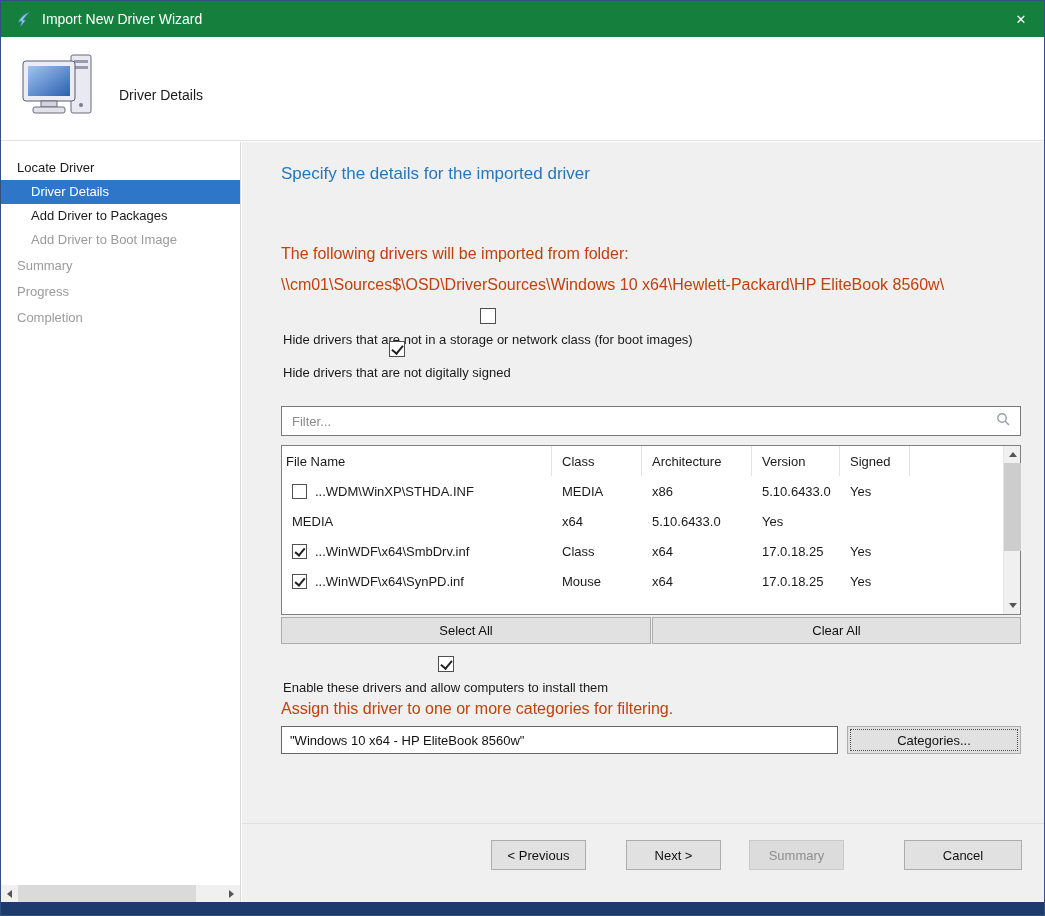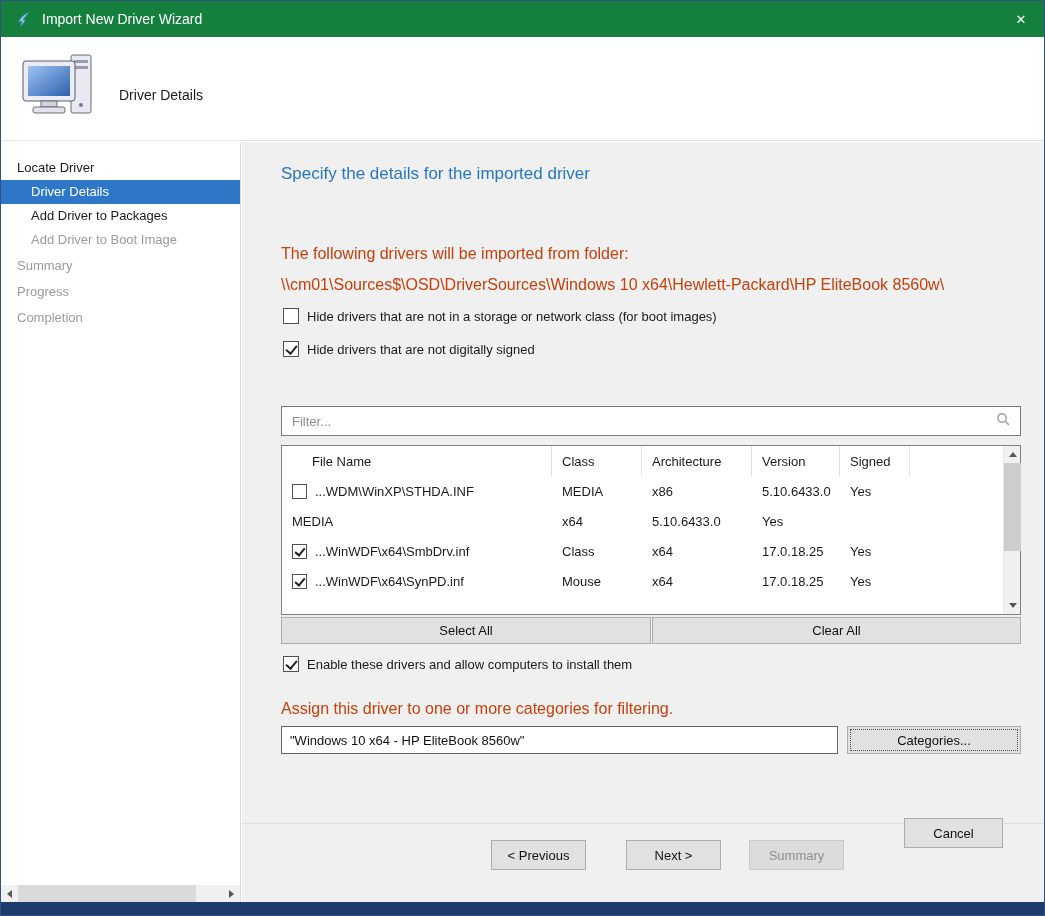--- a/index.html
+++ b/index.html
@@ -38,21 +38,21 @@
     border-right:5px solid #555; }
   .tri-right { width:0; height:0; border-top:4px solid transparent; border-bottom:4px solid transparent;
     border-left:5px solid #555; }
   .hthumb { position:absolute; top:0; left:17px; width:178px; height:17px; background:#dadada; }
 
   
   .main { position:absolute; left:241px; top:141px; right:0; bottom:13px; background:#f0f0f0; }
   .content-title { position:absolute; left:39px; top:22px; font-size:17px; color:#2677bd; }
   .txt { position:absolute; font-size:16px; color:#c2410c; }
 
-  .cb-row { position:absolute; display:flex; align-items:center; gap:8px; cursor:default; }
+  .cb-row { position:absolute; display:flex; align-items:center; gap:8px; cursor:default;flex-direction:column; }
   .cb { width:16px; height:16px; background:#fff; border:1px solid #4f4f4f; position:relative; flex:0 0 auto; }
   .cb.checked::after { content:""; position:absolute; left:4px; top:1px; width:5px; height:9px;
     border:solid #222; border-width:0 2px 2px 0; transform:rotate(40deg); }
   .cb.small { width:15px; height:15px; }
   .cb.small.checked::after { left:4px; top:1px; width:4px; height:8px; }
   .cb-label { font-size:13px; color:#1a1a1a; }
 
   
   .filter { position:absolute; left:39px; top:264px; width:740px; height:30px; background:#fff;
     border:1px solid #7a7a7a; display:flex; align-items:center; }
@@ -61,21 +61,21 @@
   .filter input::placeholder { color:#8a8a8a; }
   .filter .mag { margin-right:9px; flex:0 0 auto; }
 
   
   .table { position:absolute; left:39px; top:303px; width:740px; height:170px; background:#fff;
     border:1px solid #808080; }
   .tbl-scrollpad { position:absolute; left:0; top:0; right:17px; bottom:0; }
   .tbl-header, .tbl-row { display:grid; grid-template-columns:270px 90px 110px 88px 70px 1fr;
     height:30px; font-size:13px; color:#1a1a1a; }
   .hcell { display:flex; align-items:center; padding-left:10px; border-right:1px solid #e2e2e2; }
-  .hcell.first { padding-left:30px; }
+  .hcell.first { padding-left:4px; }
   .hcell.last { border-right:none; }
   .cell { display:flex; align-items:center; padding-left:10px; white-space:nowrap; overflow:hidden; }
   .cell.c-file { padding-left:10px; gap:8px; }
 
   .vscroll { position:absolute; right:0; top:0; bottom:0; width:17px; background:#f0f0f0;
     border-left:1px solid #e8e8e8; }
   .vs-btn { position:absolute; left:0; width:17px; height:17px; display:flex; align-items:center; justify-content:center; }
   .tri-up { width:0; height:0; border-left:4px solid transparent; border-right:4px solid transparent;
     border-bottom:5px solid #555; }
   .tri-down { width:0; height:0; border-left:4px solid transparent; border-right:4px solid transparent;
@@ -261,18 +261,18 @@
     <div class="txt" style="left:39px; top:558px;">Assign this driver to one or more categories for filtering.</div>
 
     <input type="text" class="cat-input" value="&quot;Windows 10 x64 - HP EliteBook 8560w&quot;" style="">
     <button class="btn focus-dotted" style="left:605px; top:584px; width:174px; height:28px;">Categories...</button>
 
     <div class="footer-divider"></div>
 
     <button class="btn" style="left:249px; top:698px; width:95px; height:30px;">&lt; Previous</button>
     <button class="btn" style="left:384px; top:698px; width:95px; height:30px;">Next &gt;</button>
     <button class="btn disabled" style="left:507px; top:698px; width:95px; height:30px;" disabled="">Summary</button>
-    <button class="btn" style="left:662px; top:676px; width:99px; height:30px;">Cancel</button>
+    <button class="btn" style="left:662px; top:698px; width:118px; height:30px;">Cancel</button>
   </div>
 
   <div class="bottom-strip"></div>
 
 </div>
 
 </body></html>

